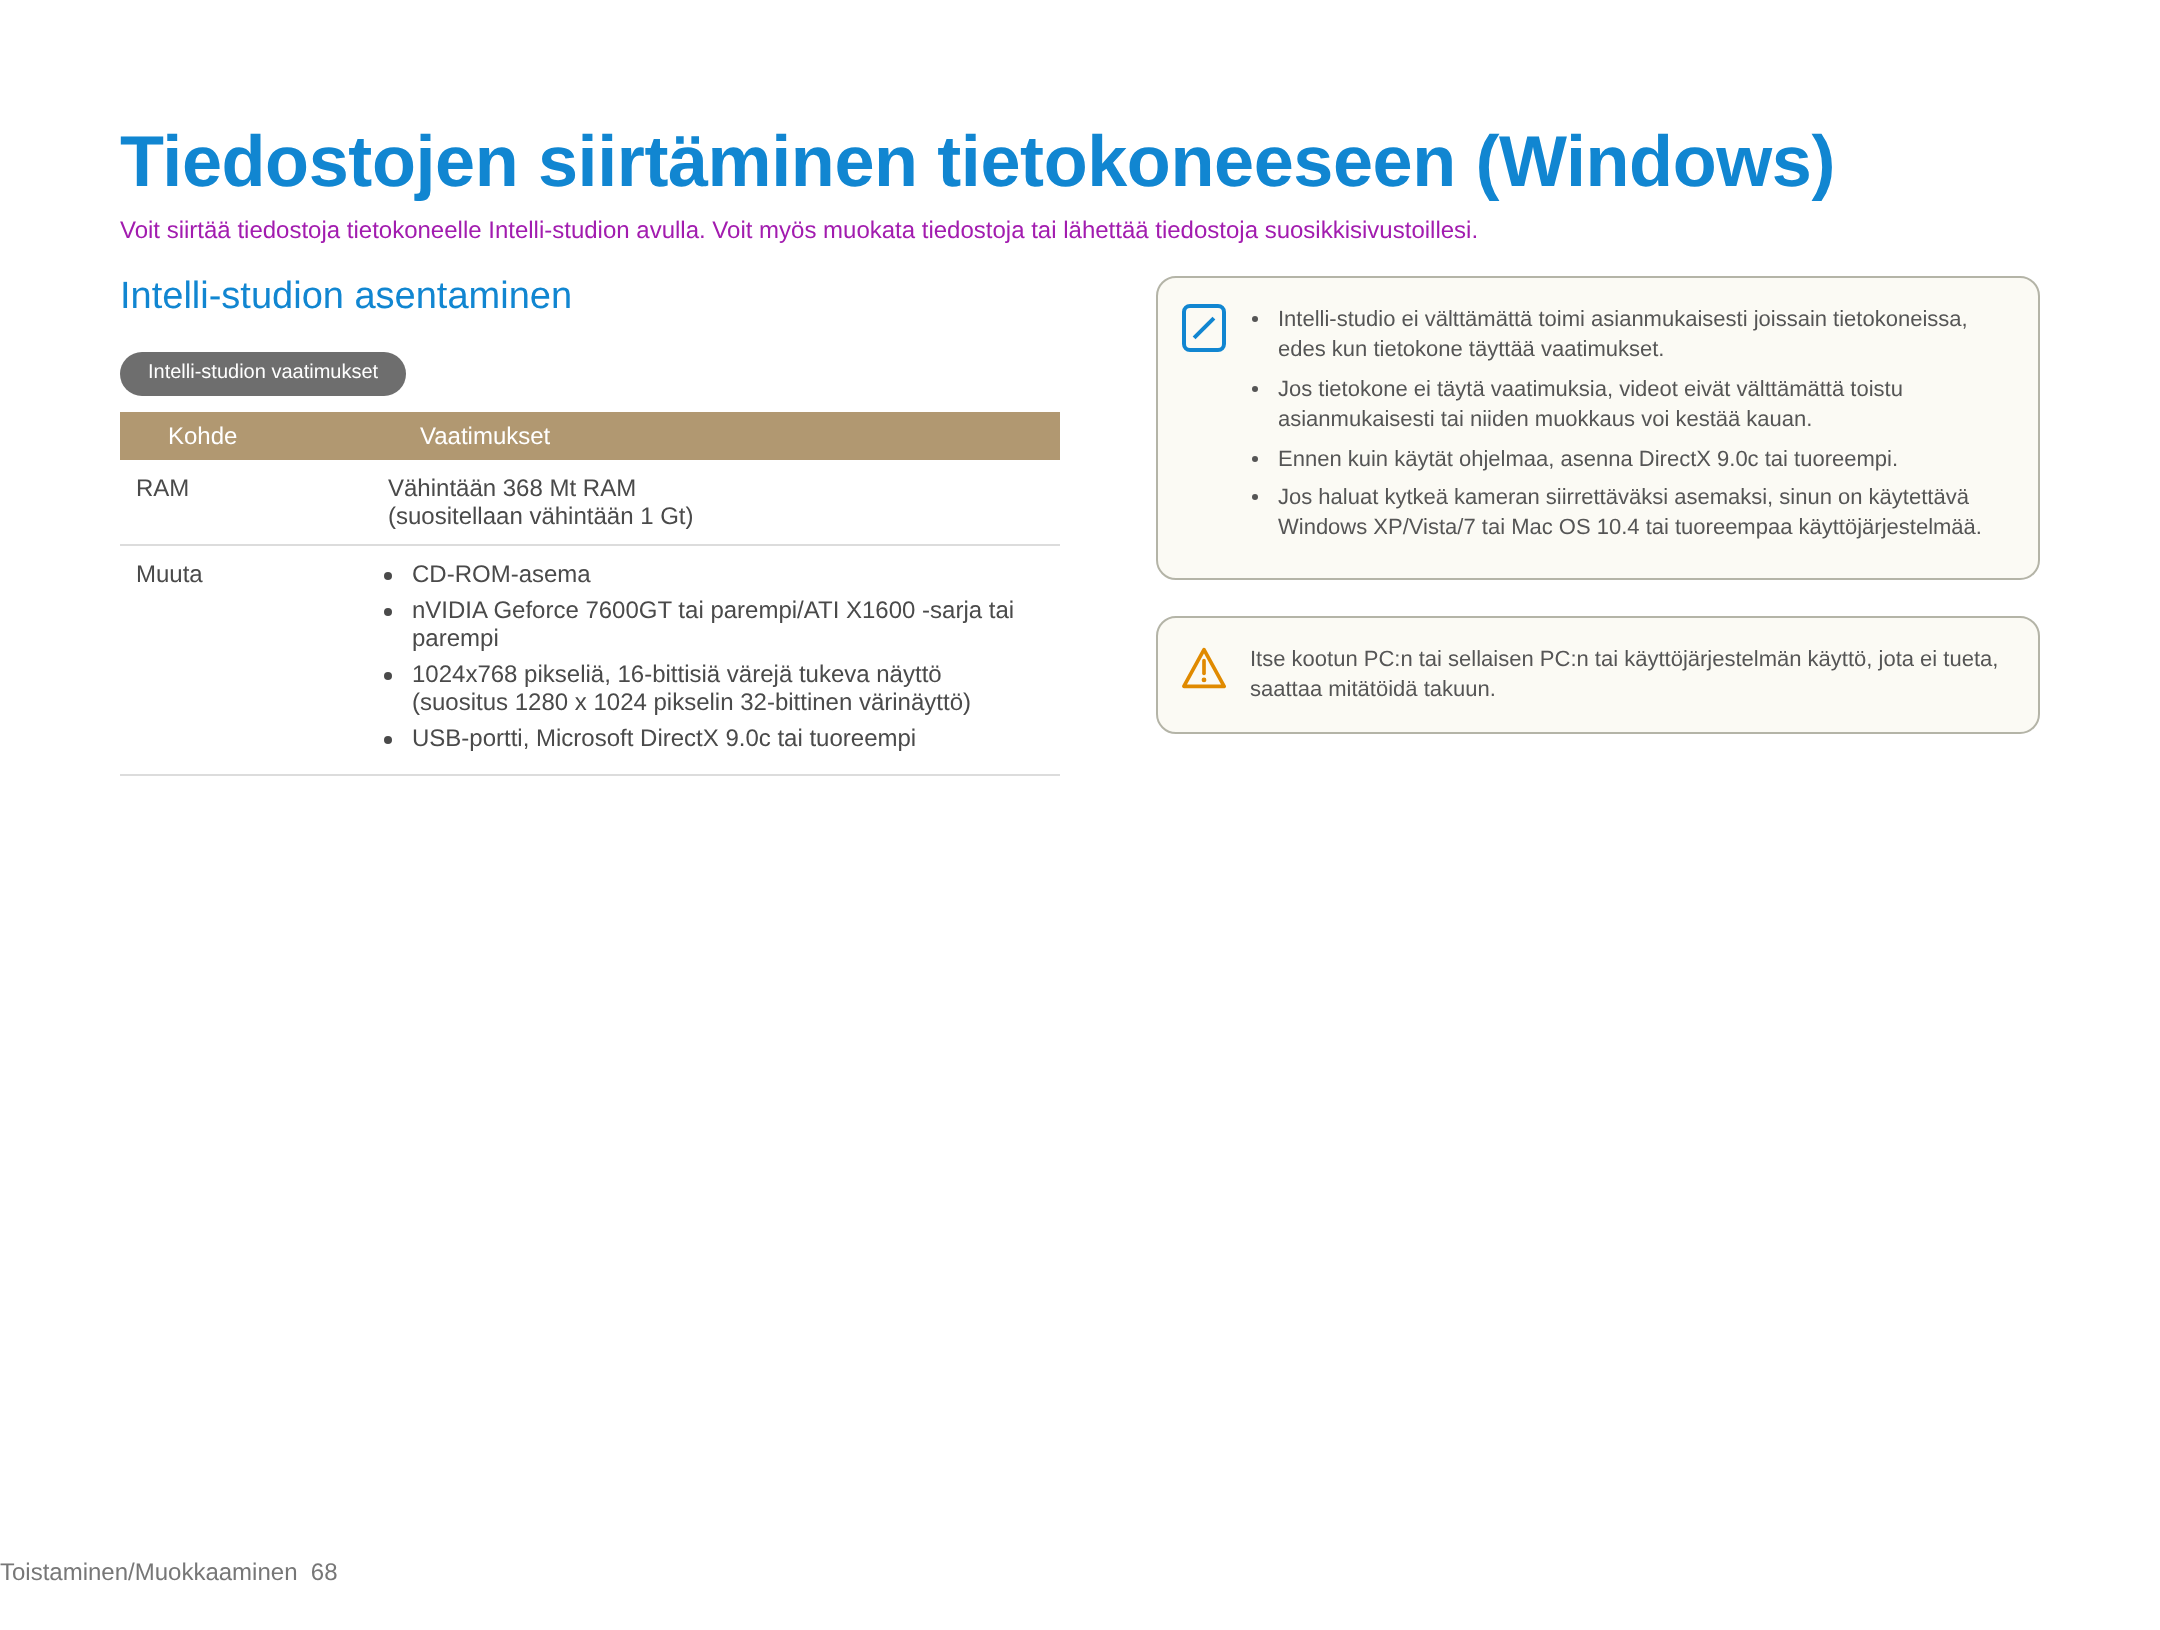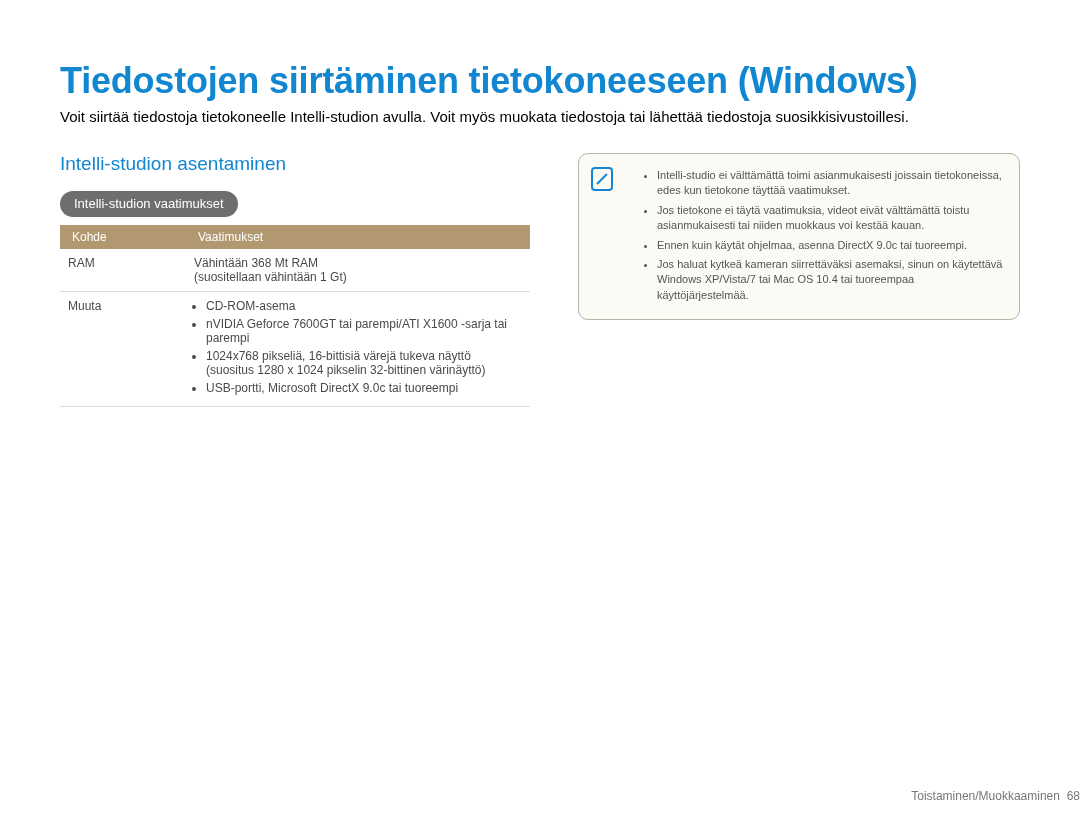--- a/index.html
+++ b/index.html
@@ -19,23 +19,23 @@
     position: relative;
   }
   .h1 {
     font-size: 36px;
     font-weight: 700;
     color: #1186d1;
     margin: 12px 0 6px 0;
     letter-spacing: -0.2px;
   }
   .intro {
-    font-size: 15px;
-    color: #000000;
-    margin-bottom: 28px;
+    font-size: 12px;
+    color: #a21caf;
+    margin-bottom: 16px;
   }
   .columns {
     display: flex;
     gap: 48px;
   }
   .left {
     width: 470px;
   }
   .right {
     flex: 1;
@@ -44,36 +44,36 @@
   .h2 {
     font-size: 19px;
     font-weight: 400;
     color: #1186d1;
     margin: 0 0 16px 0;
   }
   .pill {
     display: inline-block;
     background: #6e6e6e;
     color: #fff;
-    font-size: 13px;
+    font-size: 10px;
     border-radius: 14px;
     padding: 5px 14px 6px 14px;
     margin-bottom: 8px;
   }
   table.req {
     width: 100%;
     border-collapse: collapse;
     font-size: 12px;
   }
   table.req th {
     background: #b19871;
     color: #fff;
     text-align: left;
     font-weight: 400;
-    padding: 5px 12px;
+    padding: 5px 24px;
     font-size: 12px;
   }
   table.req td {
     padding: 7px 8px;
     border-bottom: 1px solid #dcdcdc;
     vertical-align: top;
     color: #4a4a4a;
   }
   table.req td:first-child {
     width: 110px;
@@ -83,21 +83,21 @@
     padding-left: 12px;
   }
   .bullets li {
     margin-bottom: 4px;
     list-style: disc;
   }
   .note-box, .warn-box {
     border: 1px solid #b4b4a7;
     border-radius: 10px;
     background: #fbfaf4;
-    padding: 14px 16px 12px 64px;
+    padding: 14px 16px 12px 46px;
     position: relative;
     font-size: 11px;
     color: #555;
     line-height: 1.4;
     margin-bottom: 18px;
   }
   .note-box .icon, .warn-box .icon {
     position: absolute;
     left: 12px;
     top: 14px;
@@ -129,24 +129,24 @@
   .note-list li {
     list-style: disc;
     margin-bottom: 4px;
   }
   .warn-svg {
     width: 24px;
     height: 22px;
   }
   .footer {
     position: absolute;
-    bottom: 12px;
+    bottom: 22px;
     left: 0;
     width: 100%;
-    text-align: right;
+    text-align: left;
     font-size: 12px;
     color: #777;
   }
 </style>
 </head>
 <body>
 
 <div class="page">
 
   <div class="h1">Tiedostojen siirtäminen tietokoneeseen (Windows)</div>
@@ -200,20 +200,30 @@
             </div>
         </div>
         <ul class="note-list">
           <li>Intelli-studio ei välttämättä toimi asianmukaisesti joissain tietokoneissa, edes kun tietokone täyttää vaatimukset.</li>
           <li>Jos tietokone ei täytä vaatimuksia, videot eivät välttämättä toistu asianmukaisesti tai niiden muokkaus voi kestää kauan.</li>
           <li>Ennen kuin käytät ohjelmaa, asenna DirectX 9.0c tai tuoreempi.</li>
           <li>Jos haluat kytkeä kameran siirrettäväksi asemaksi, sinun on käytettävä Windows XP/Vista/7 tai Mac OS 10.4 tai tuoreempaa käyttöjärjestelmää.</li>
         </ul>
       </div>
 
+      <div class="warn-box">
+        <div class="icon">
+          <svg class="warn-svg" viewBox="0 0 24 22">
+            <polygon points="12,1 23,21 1,21" fill="none" stroke="#e08a00" stroke-width="2" stroke-linejoin="round"></polygon>
+            <line x1="12" y1="7" x2="12" y2="14" stroke="#e08a00" stroke-width="2" stroke-linecap="round"></line>
+            <circle cx="12" cy="17.5" r="1.3" fill="#e08a00"></circle>
+          </svg>
+        </div>
+        <span>Itse kootun PC:n tai sellaisen PC:n tai käyttöjärjestelmän käyttö, jota ei tueta, saattaa mitätöidä takuun.</span>
+      </div>
 
     </div>
 
   </div>
 
   <div class="footer">
     <span>Toistaminen/Muokkaaminen</span>&nbsp;&nbsp;<span>68</span>
   </div>
 
 </div>

